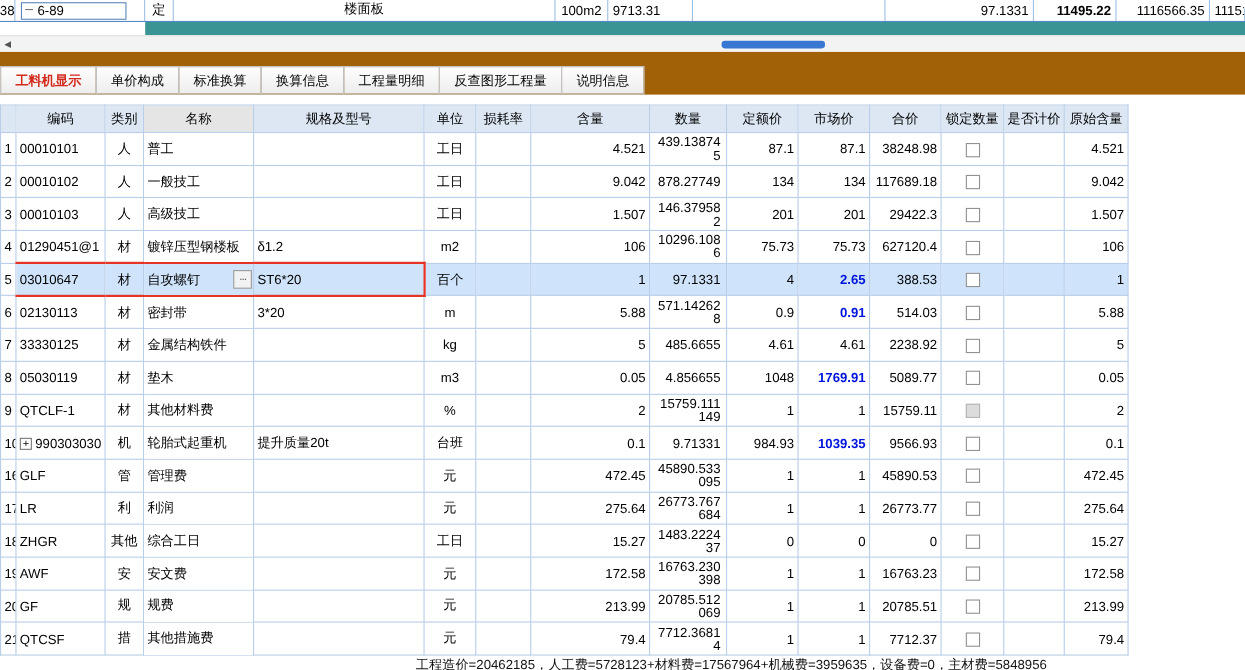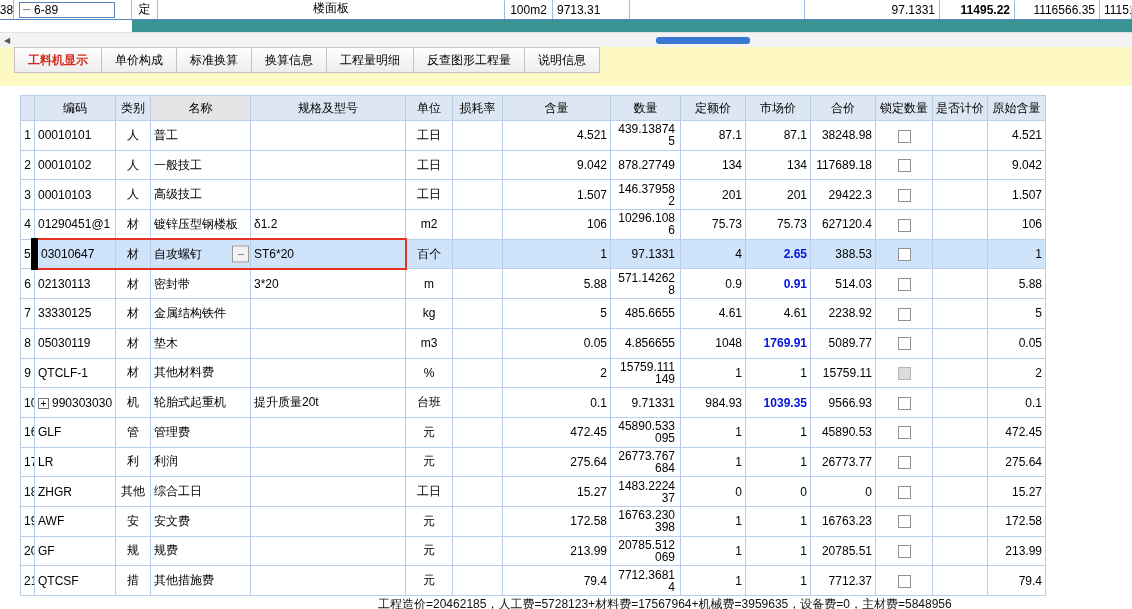--- a/index.html
+++ b/index.html
@@ -27,40 +27,40 @@
   
   .teal-strip { position:relative; height:12px; background:#fff; }
   .teal-strip .teal { position:absolute; left:132px; right:0; top:0; bottom:0; background:#3a9494; }
 
   
   .hscroll { position:relative; height:15px; background:#f3f3f3; border-top:1px solid #e2e2e2; }
   .hscroll .arrow { position:absolute; left:0; top:0; width:14px; height:100%; display:flex; align-items:center; justify-content:center; font-size:8px; color:#555; }
   .hscroll .thumb { position:absolute; left:656px; top:4px; width:94px; height:7px; background:#3a77d2; border-radius:3px; }
 
   
-  .tabbar { height:39px; display:flex; align-items:flex-start; padding-left:14px; background:#fef9c3; }
+  .tabbar { height:39px; display:flex; align-items:flex-end; background:#a16207; }
   .tab { height:26px; line-height:24px; padding:0 13px; border:1px solid #c3c3c3; margin-right:-1px; background:linear-gradient(#fefefe,#ededed); white-space:nowrap; cursor:default; }
   .tab.active { color:#d42a1e; font-weight:bold; }
 
   
   .grid-wrap { margin-top:9px; position:relative; }
-  table.grid { border-collapse:collapse; table-layout:fixed; width:1025px;margin-left:20px; }
+  table.grid { border-collapse:collapse; table-layout:fixed; width:1025px; }
   .grid th, .grid td { border:1px solid #b9cee8; overflow:hidden; white-space:nowrap; padding:0 3px; vertical-align:middle; }
   .grid th { height:25px; background:#dce7f3; font-weight:normal; text-align:center; }
   .grid th.th-name { background:#e5e5e5; }
   .grid td { height:29.7px; background:#fff; }
   .grid td.num { text-align:right; }
   .c-num, .c-cat, .c-unit, .c-lock, .c-priced { text-align:center; }
   .c-qty { white-space:normal !important; word-break:break-all; line-height:12px; padding:0 5px 0 4px !important; }
   .c-total { padding:0 3px 0 1px !important; }
   .c-market.blue { color:#0014dd; font-weight:bold; }
   tr.selected td { background:#cfe4fb; }
   tr.selected td.c-num { background:#fff; }
   tr.redbox .c-code, tr.redbox .c-cat, tr.redbox .c-name, tr.redbox .c-spec { border-top:2px solid #e53325; border-bottom:2px solid #e53325; }
-  tr.redbox .c-code { border-left:7px solid #000000; }
+  tr.redbox .c-code { border-left:1px solid #000000; }
   tr.redbox .c-spec { border-right:2px solid #e53325; }
   .checkbox { display:inline-block; width:13px; height:13px; border:1px solid #919191; background:#fff; vertical-align:middle; }
   .checkbox.disabled { background:#dcdcdc; border-color:#b5b5b5; }
   .expander { display:none; width:11px; height:11px; border:1px solid #777; margin-right:3px; font-size:10px; line-height:9px; text-align:center; vertical-align:middle; background:#fff; }
   .expander.show { display:inline-block; }
   .c-name { position:relative; }
   .ellipsis-btn { display:none; position:absolute; right:1px; top:50%; transform:translateY(-50%); width:17px; height:17px; border:1px solid #9a9a9a; background:#f2f2f2; font-size:9px; line-height:15px; text-align:center; letter-spacing:-1px; }
   .ellipsis-btn.show { display:block; }
 
   

